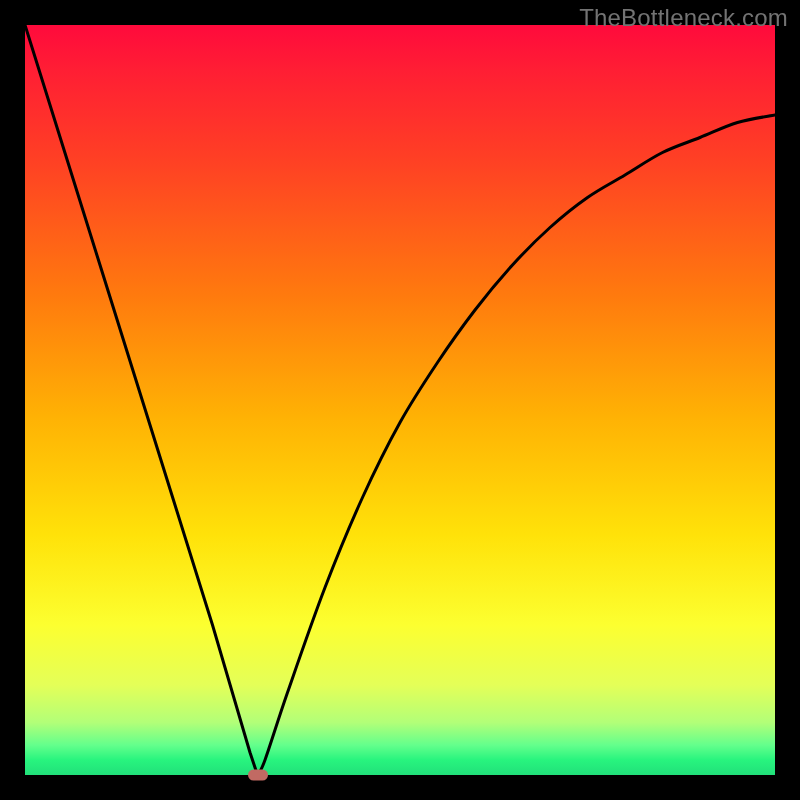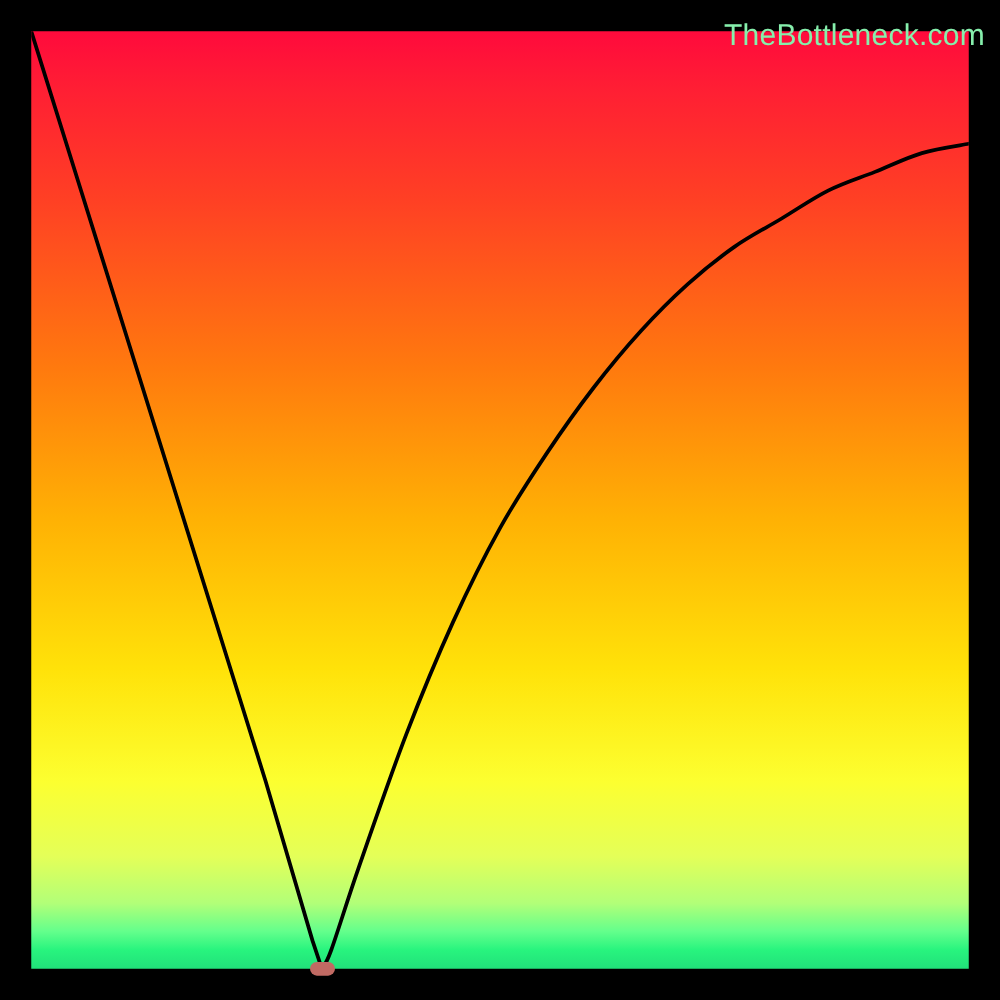--- a/index.html
+++ b/index.html
@@ -32,23 +32,23 @@
       #ffe209 68%,
       #fcff30 80%,
       #e4ff58 88%,
       #b2ff78 93%,
       #64ff8c 96%,
       #28f47e 98%,
       #21e07a 100%);
   }
   .watermark {
     position: absolute;
-    top: 15px;
+    top: 4px;
     right: 12px;
-    color: #86efac;
+    color: #737373;
     font-size: 24px;
     font-weight: 500;
     letter-spacing: 0.2px;
     z-index: 5;
   }
   svg.curve {
     position: absolute;
     inset: 0;
     width: 100%;
     height: 100%;

